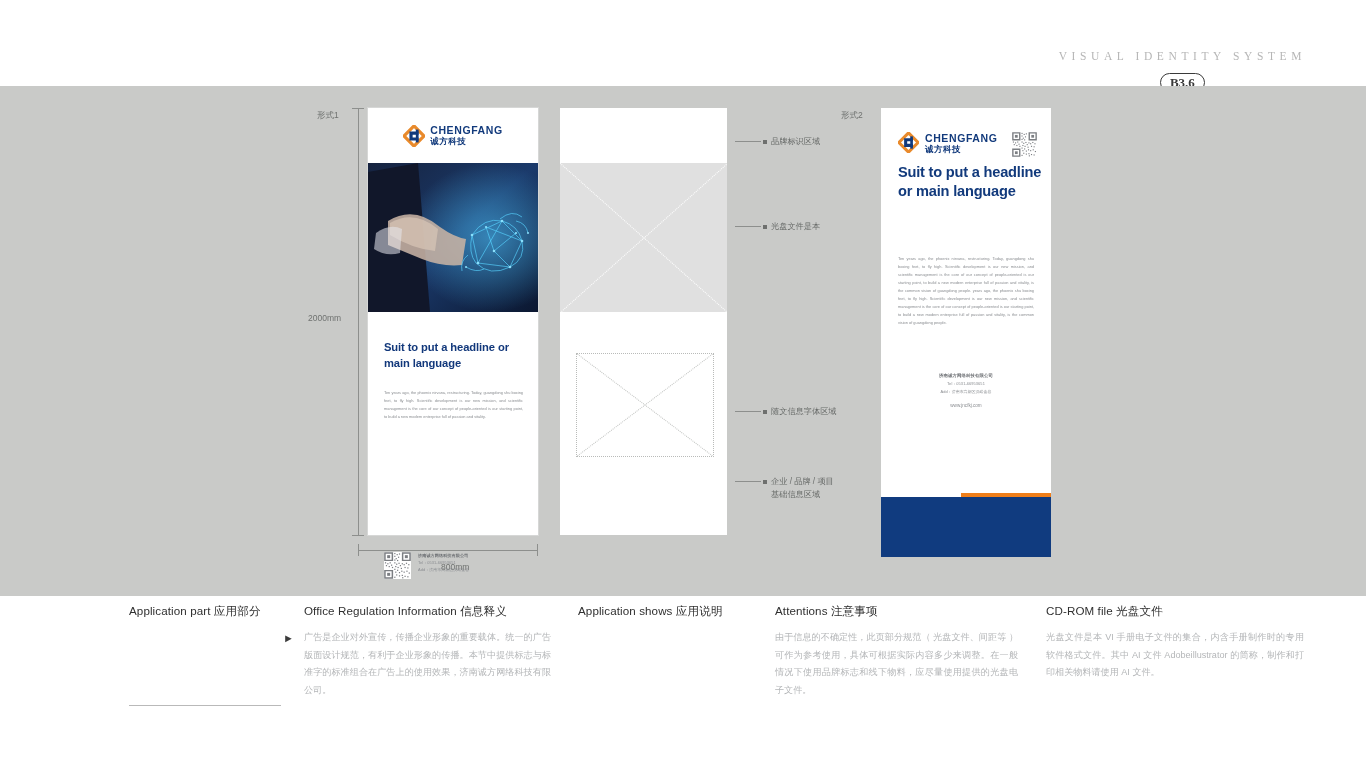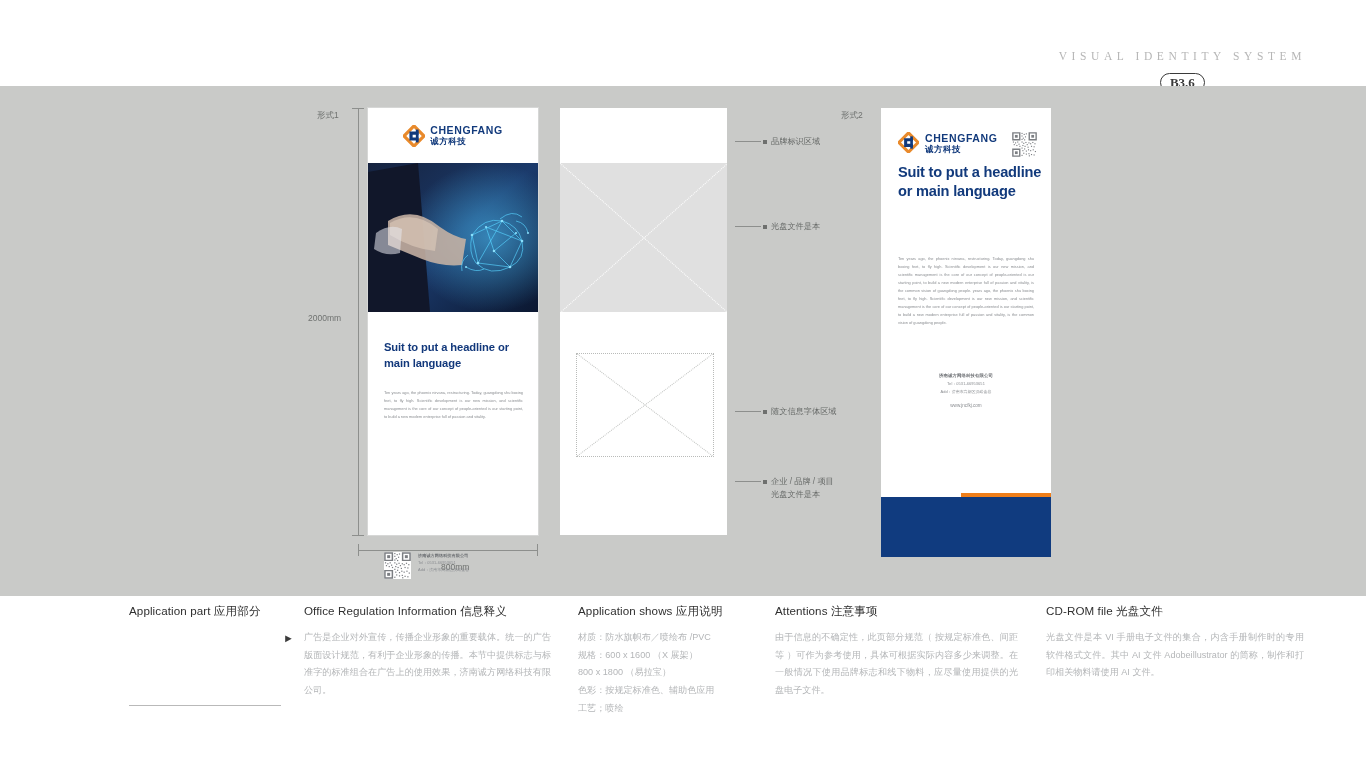--- a/index.html
+++ b/index.html
@@ -394,21 +394,21 @@
     </div>
     <div class="callout" id="callout3">
       <span class="callout-line"></span>
       <span class="callout-sq"></span>
       <span class="callout-text">随文信息字体区域</span>
     </div>
     <div class="callout" id="callout4">
       <span class="callout-line"></span>
       <span class="callout-sq"></span>
       <span class="callout-text">企业 / 品牌 / 项目
-光盘文件是本</span>
+基础信息区域</span>
     </div>
 
     <div id="banner2">
       <div id="b2-top">
 
         <div id="b2-head">
           <span class="logo-wrap">
             <span class="logo-mark">
               <svg viewBox="0 0 48 48" width="21" height="21">
                 <path d="M24 2 L46 24 L24 46 L2 24 Z" fill="none" stroke="#E98A2B" stroke-width="7"></path>
@@ -503,30 +503,25 @@
       <div class="rule"></div>
     </div>
 
     <div id="col1">
       <div class="col-title">Office Regulation Information 信息释义</div>
       <div class="col-body">广告是企业对外宣传，传播企业形象的重要载体。统一的广告版面设计规范，有利于企业形象的传播。本节中提供标志与标准字的标准组合在广告上的使用效果，济南诚方网络科技有限公司。</div>
     </div>
 
     <div id="col2">
       <div class="col-title">Application shows 应用说明</div>
-      <div class="col-body">材质：防水旗帜布／喷绘布 /PVC
-规格：600 x 1600 （X 展架）
-800 x 1800 （易拉宝）
-色彩：按规定标准色、辅助色应用
-工艺；喷绘</div>
     </div>
 
     <div id="col3">
       <div class="col-title">Attentions 注意事项</div>
-      <div class="col-body">由于信息的不确定性，此页部分规范（ 按规定标准色、间距等 ）可作为参考使用，具体可根据实际内容多少来调整。在一般情况下使用品牌标志和线下物料，应尽量使用提供的光盘电子文件。</div>
+      <div class="col-body">由于信息的不确定性，此页部分规范（ 光盘文件、间距等 ）可作为参考使用，具体可根据实际内容多少来调整。在一般情况下使用品牌标志和线下物料，应尽量使用提供的光盘电子文件。</div>
     </div>
 
     <div id="col4">
       <div class="col-title">CD-ROM file 光盘文件</div>
       <div class="col-body">光盘文件是本 VI 手册电子文件的集合，内含手册制作时的专用软件格式文件。其中 AI 文件 Adobeillustrator 的简称，制作和打印相关物料请使用 AI 文件。</div>
     </div>
 
   </div>
 
 </div>

